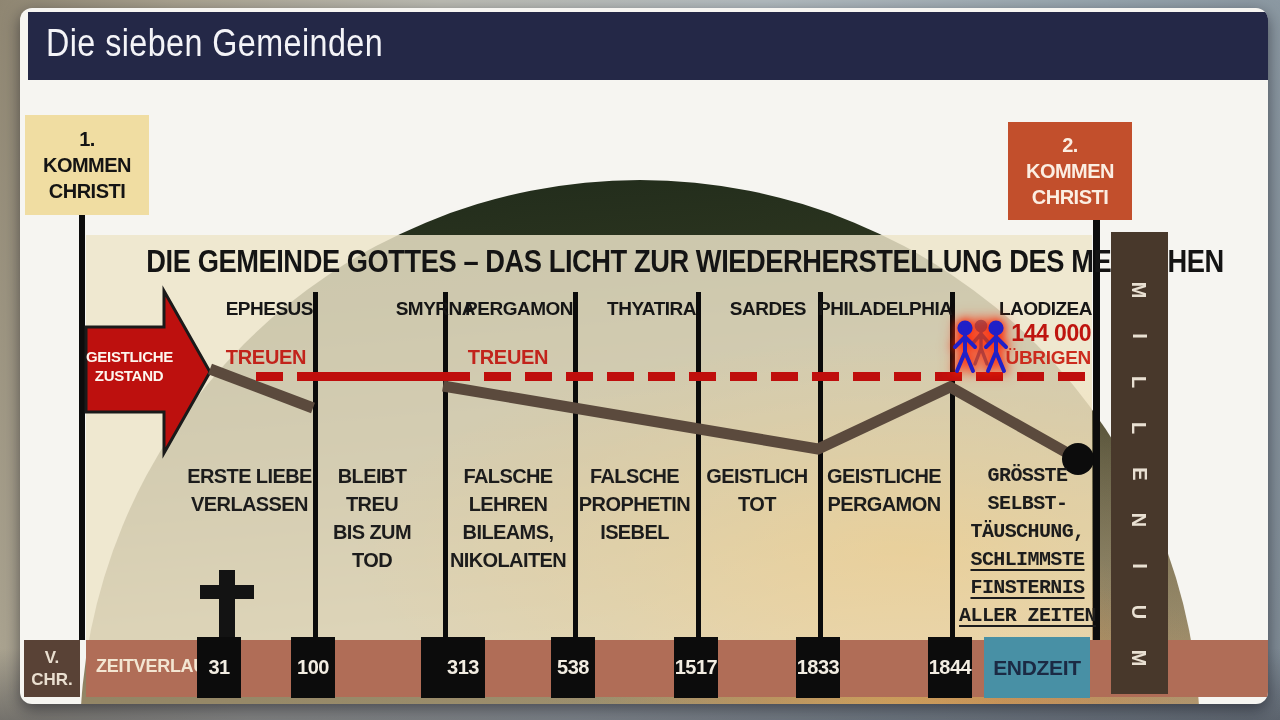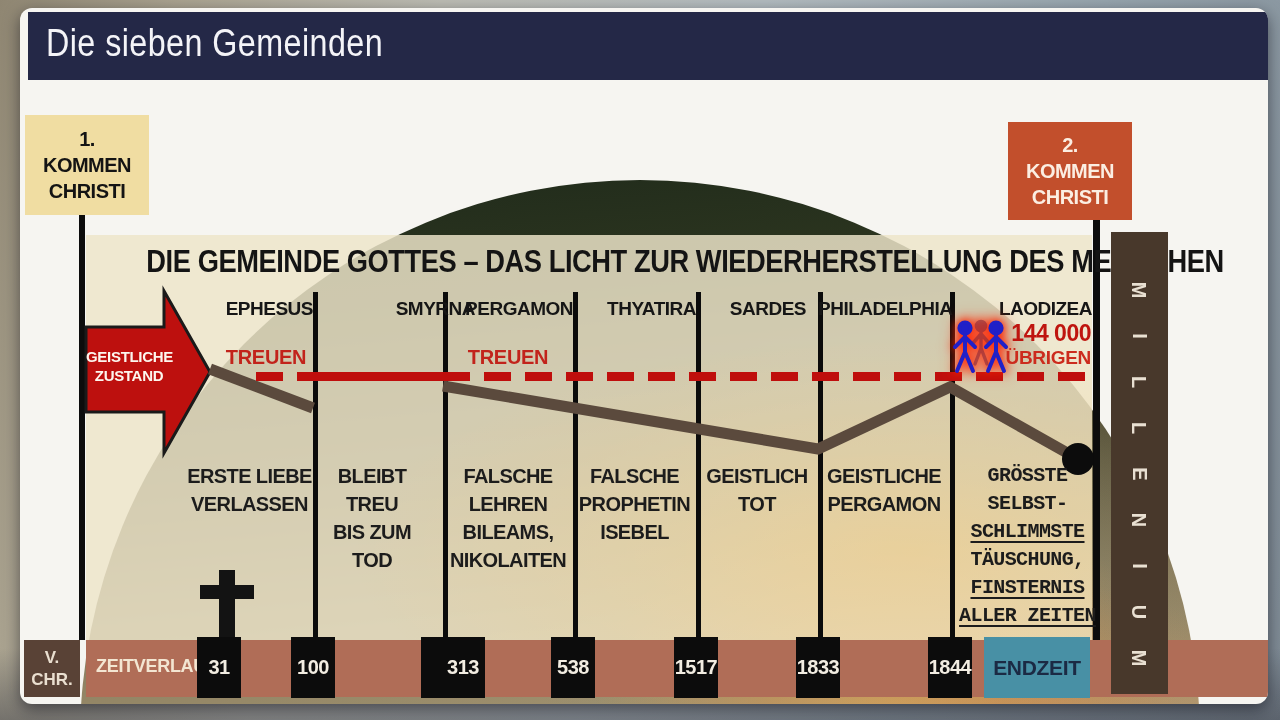--- a/index.html
+++ b/index.html
@@ -169,22 +169,22 @@
       <span class="dl">GEISTLICH</span>
       <span class="dl">TOT</span>
     </div>
     <div class="abs desc" style="left:798px;width:132px;">
       <span class="dl">GEISTLICHE</span>
       <span class="dl">PERGAMON</span>
     </div>
     <div class="abs desc" style="left:930px;width:155px;font-family:Liberation Mono, monospace;">
       <span class="dl">GRÖSSTE</span>
       <span class="dl">SELBST-</span>
+      <span class="dl">TÄUSCHUNG,</span>
       <span class="dl u">SCHLIMMSTE</span>
-      <span class="dl">TÄUSCHUNG,</span>
       <span class="dl u">FINSTERNIS</span>
       <span class="dl u">ALLER ZEITEN</span>
     </div>
 
     <div class="abs">
       <div class="abs crossbar" style="left:199px;top:562px;width:16px;height:70px;"></div>
       <div class="abs crossbar" style="left:180px;top:577px;width:54px;height:14px;"></div>
     </div>
 
     <div class="abs tl-bar"></div>

